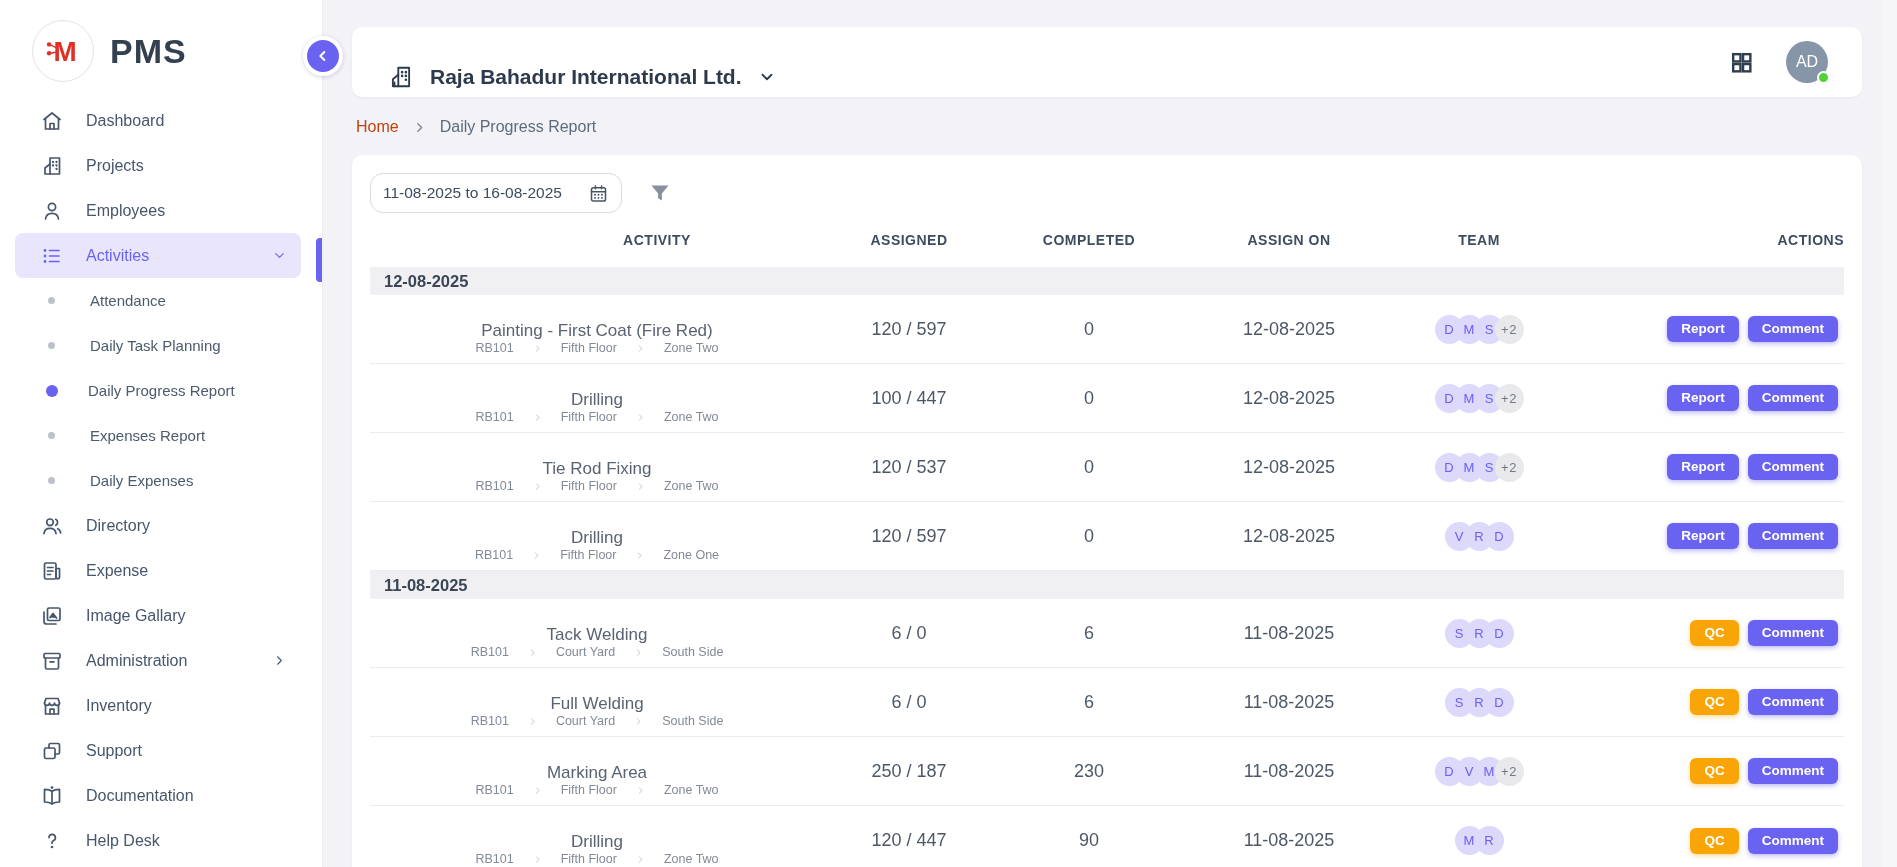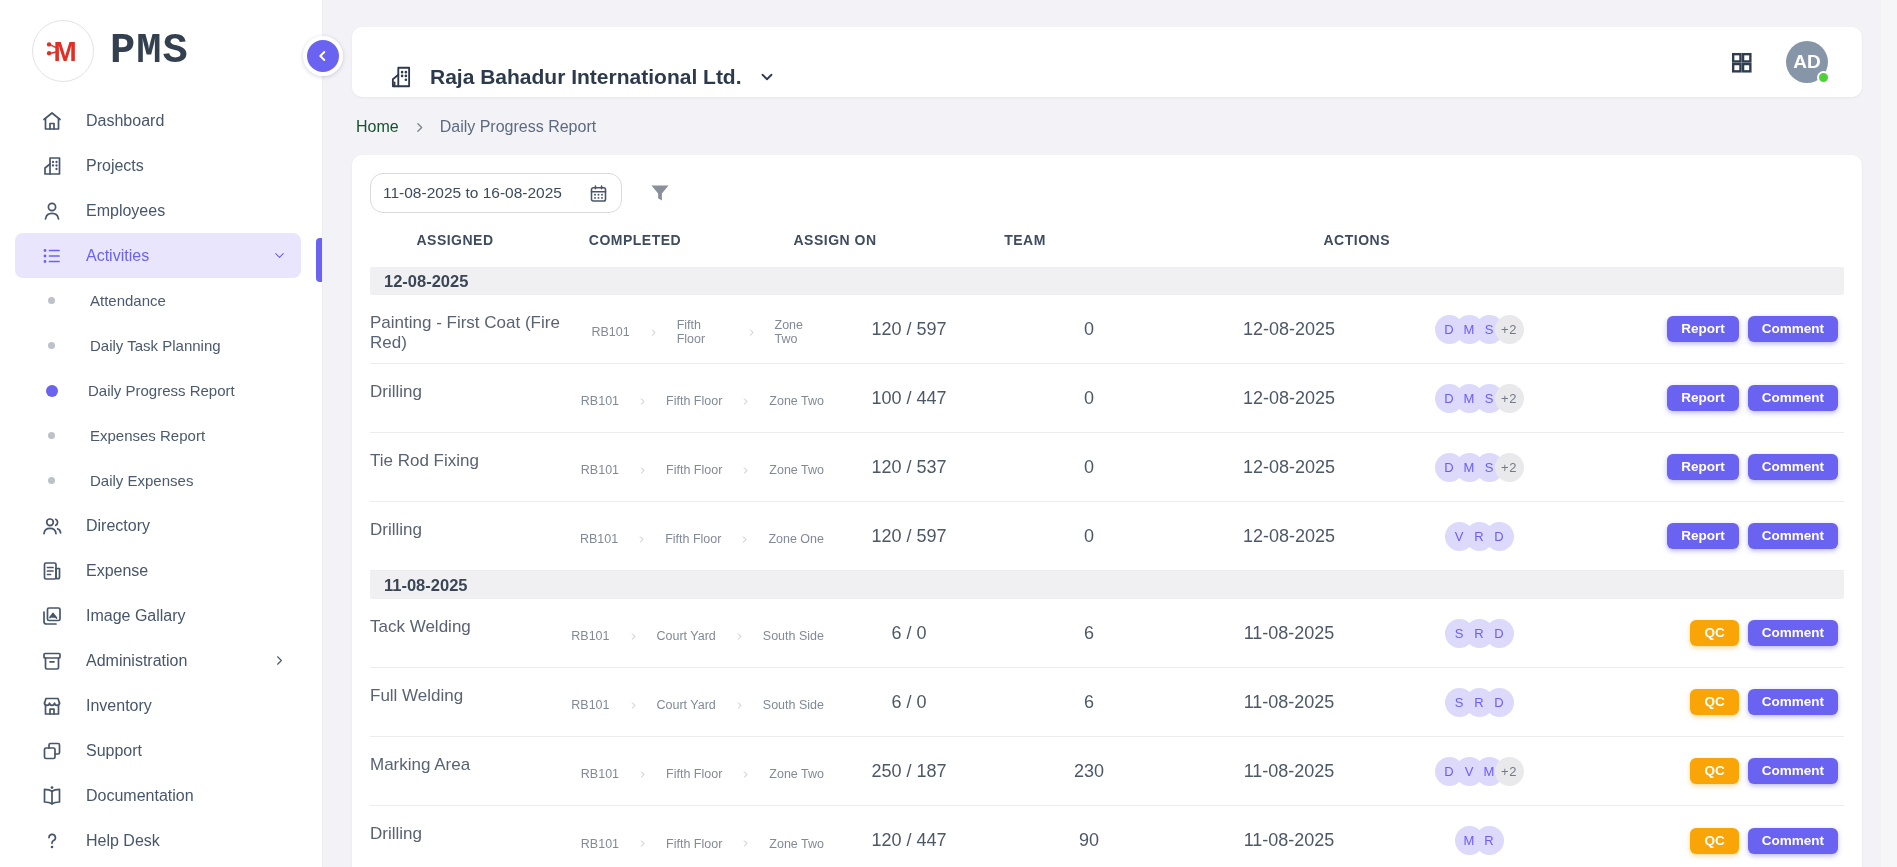--- a/index.html
+++ b/index.html
@@ -13,21 +13,21 @@
   
   .sidebar {
     position:absolute; left:0; top:0; width:323px; height:867px;
     background:#fff; border-right:1px solid #ededf2; z-index:3; overflow:hidden;
   }
   .logo-row { display:flex; align-items:center; gap:16px; padding:20px 0 14px 32px; }
   .logo-circle {
     width:62px; height:62px; border-radius:50%; border:1px solid #e3e3e8;
     display:flex; align-items:center; justify-content:center; background:#fff;
   }
-  .logo-text { font-size:42px; font-weight:bold; color:#33404f; letter-spacing:1px;font-family:Liberation Mono, monospace; }
+  .logo-text { font-size:34px; font-weight:bold; color:#33404f; letter-spacing:1px; }
   .nav { padding-top:2px; }
   .nav-item {
     position:relative; display:flex; align-items:center; gap:22px;
     height:45px; margin:0 21px 0 15px; padding-left:25px; border-radius:8px;
     cursor:pointer; color:#47566b; font-size:16px;
   }
   .nav-item .nico { width:24px; height:24px; flex:0 0 24px; display:flex; align-items:center; justify-content:center; }
   .nav-item.active { background:#e8e5fc; color:var(--accent,#6a63f1); }
   .nav-item.active .nico { color:var(--accent,#6a63f1); }
   .nav-item .trail { margin-left:auto; margin-right:14px; display:flex; align-items:center; }
@@ -53,28 +53,28 @@
     height:70px; background:#fff; border-radius:10px; box-shadow:0 1px 3px rgba(15,23,42,.05);
     display:flex; align-items:center; padding:0 34px 0 36px;
   }
   .company { display:flex; align-items:center; gap:16px; cursor:pointer;margin-top:30px; }
   .company-name { font-size:21px; font-weight:bold; color:#2d3a4c; }
   .topbar-right { margin-left:auto; display:flex; align-items:center; gap:32px; }
   .grid-icon { color:#2f3d4f; cursor:pointer; display:flex; }
   .avatar-wrap { position:relative; cursor:pointer; }
   .avatar {
     width:42px; height:42px; border-radius:50%; background:#8695a7; color:#fff;
-    font-size:19px; font-weight:bold; display:flex; align-items:center; justify-content:center;
+    font-size:16px; font-weight:normal; display:flex; align-items:center; justify-content:center;
   }
   .online-dot {
     position:absolute; right:-2px; bottom:-1px; width:13px; height:13px; border-radius:50%;
     background:var(--online,#4fd137); border:2px solid #fff;
   }
   .breadcrumb { display:flex; align-items:center; gap:14px; height:30px; margin:15px 0 0 4px; font-size:16px; }
-  .crumb-home { color:#14532d; cursor:pointer; }
+  .crumb-home { color:#c2410c; cursor:pointer; }
   .crumb-cur { color:#5d6b7e; }
   .crumb-sep { color:#7d8794; display:flex; }
   
   .content-card {
     margin-top:13px; background:#fff; border-radius:10px 10px 0 0;
     box-shadow:0 1px 3px rgba(15,23,42,.05); height:712px; overflow:hidden;
     padding:18px 18px 0 18px;
   }
   .filter-row { display:flex; align-items:center; gap:26px; }
   .date-input {
@@ -95,21 +95,21 @@
   .col-team { width:170px; flex:0 0 170px; display:flex; justify-content:center; }
   .th.col-team { display:block; text-align:center; }
   .col-actions { width:280px; flex:0 0 280px; display:flex; justify-content:flex-end; gap:9px; padding-right:6px; }
   .th.col-actions { display:block; text-align:right; padding-right:0; }
   .group-row {
     height:28px; background:#f0f0f3; display:flex; align-items:center;
     padding-left:14px; font-size:16.5px; font-weight:bold; color:#3a4656; border-radius:2px;
   }
   .trow { display:flex; align-items:center; height:69px; border-bottom:1px solid #ececf0; }
   .trow:last-child { border-bottom:none; }
-  .act-cell { display:flex; flex-direction:row; justify-content:space-between; padding:18px 0 12px 0; height:100%; }
+  .act-cell { display:flex; flex-direction:column; justify-content:space-between; padding:26px 0 12px 0; height:100%;align-items:center; }
   .act-title { font-size:17px; color:#5a6372; }
   .act-path { display:flex; align-items:center; gap:19px; font-size:12.5px; color:#828a97; }
   .path-sep { display:flex; color:#9aa1ab; }
   .num { font-size:18px; color:#4d5867; }
   .team-stack { display:flex; }
   .badge {
     width:29px; height:29px; border-radius:50%;
     background:var(--badge-bg,#dcd9fb); color:var(--badge-text,#6a5ef8);
     font-size:13px; font-weight:500; display:flex; align-items:center; justify-content:center;
   }
@@ -360,20 +360,21 @@
         </span>
       </div>
       <span class="funnel">
         <svg width="24" height="24" viewBox="0 0 24 24">
             <path d="M3.5 4.5h17l-6.6 7.9v7.1l-3.8-2.3v-4.8Z" fill="currentColor"></path>
           </svg>
       </span>
     </div>
 
     <div class="thead">
+      <div class="th col-activity">ACTIVITY</div>
       <div class="th col-assigned">ASSIGNED</div>
       <div class="th col-completed">COMPLETED</div>
       <div class="th col-assignon">ASSIGN ON</div>
       <div class="th col-team">TEAM</div>
       <div class="th col-actions">ACTIONS</div>
     </div>
 
     <div>
         <div class="group-row">
           <span>12-08-2025</span>

